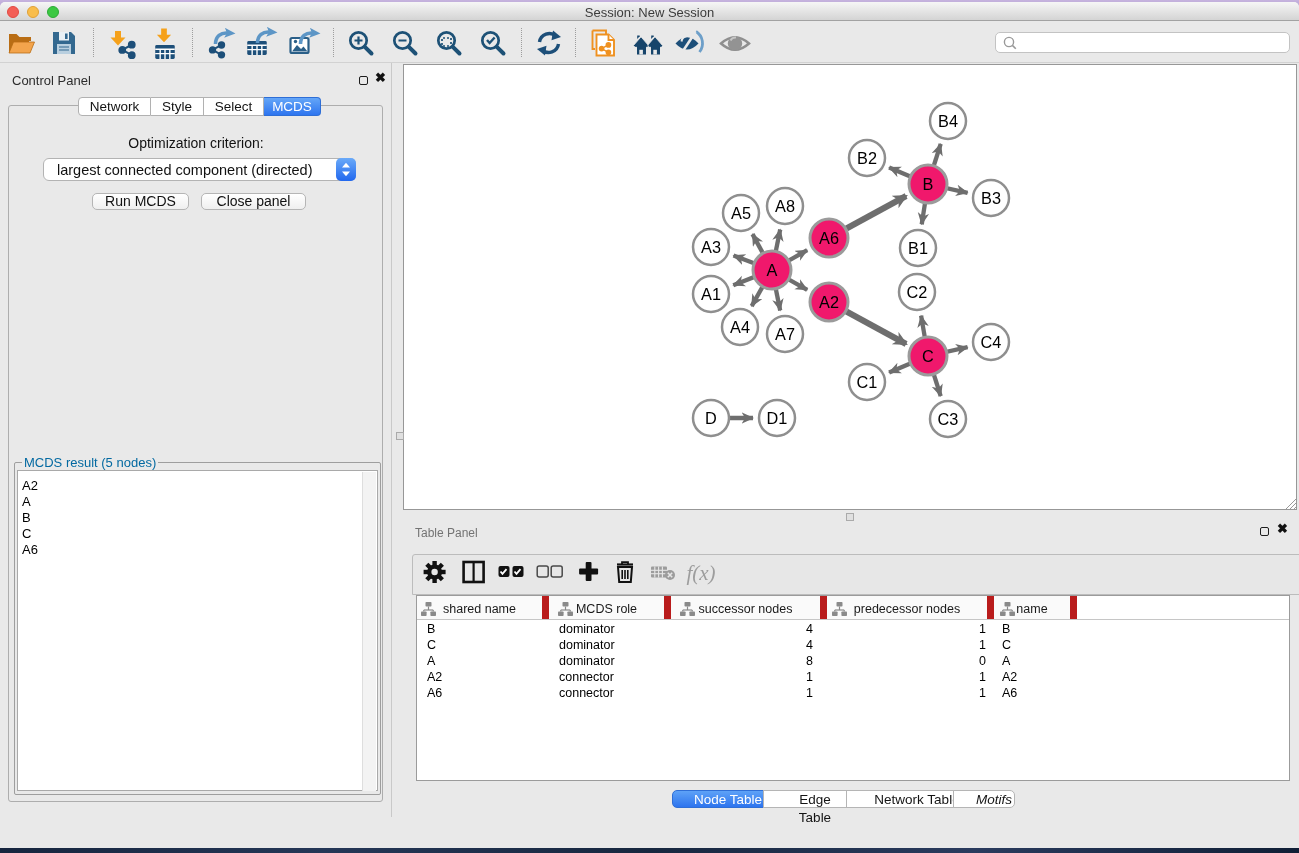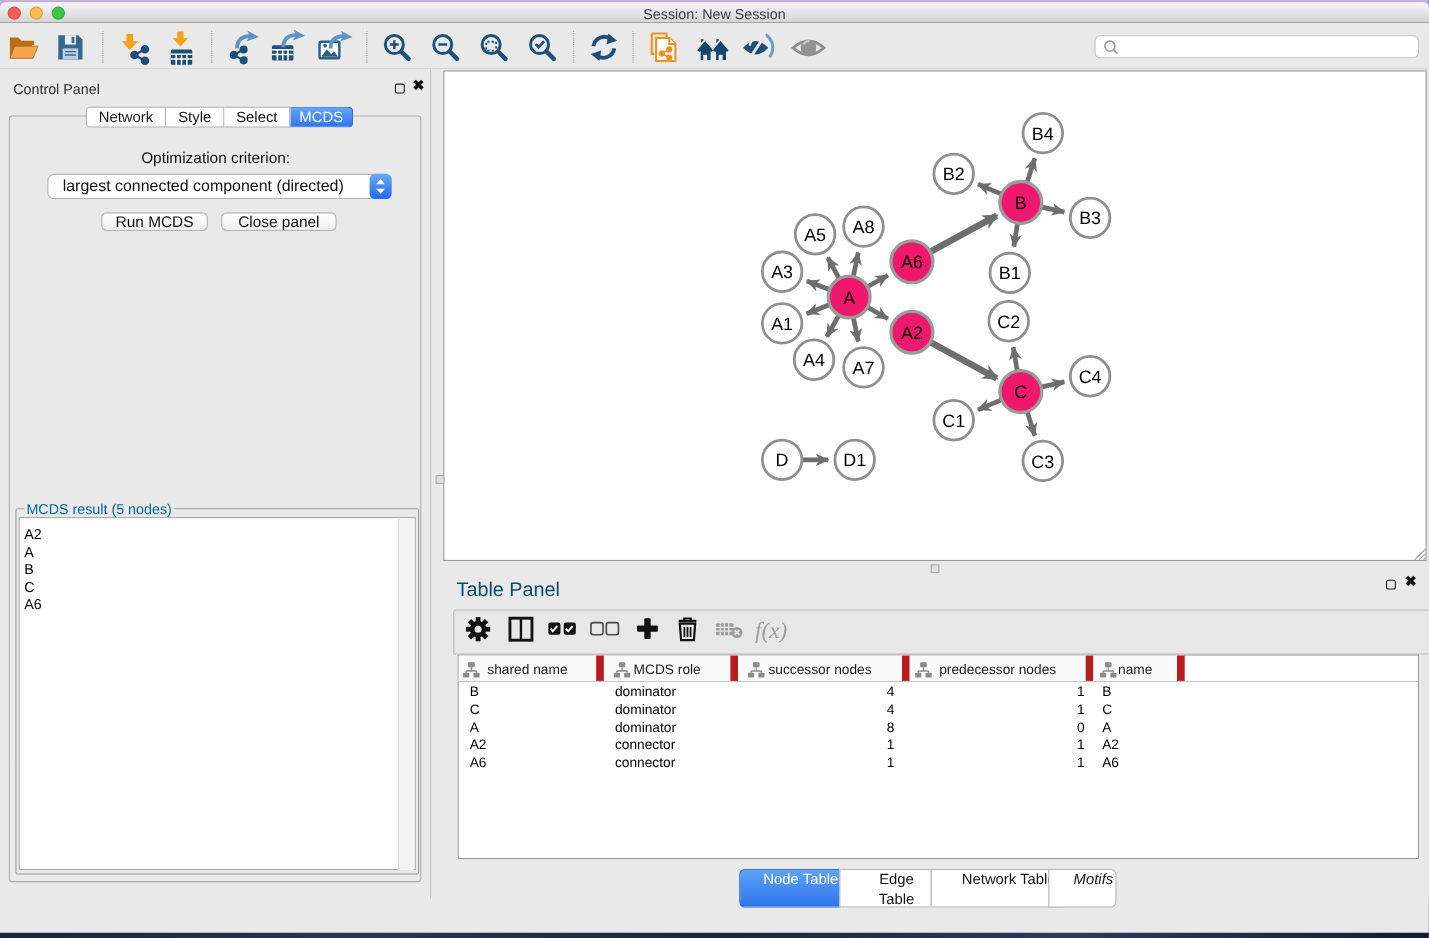--- a/index.html
+++ b/index.html
@@ -61,30 +61,30 @@
   
   #mdi { left:393px; top:61px; width:906px; height:756px; background:#e9e9e9; }
   #netwin { position:absolute; left:10px; top:1px; width:894px; height:446px;
     background:#fff; border:1px solid #979797; }
   #netwin .tb { position:absolute; left:0; top:0; width:100%; height:21px;
     background:linear-gradient(#f8f8f8,#d7d7d7); border-bottom:1px solid #ababab; }
   #netwin .tb .t { position:absolute; width:100%; text-align:center; top:4px;
     font-size:13px; color:#1c1c1c; }
   
   #tpanel { position:absolute; left:0px; top:452px; width:906px; height:302px; }
-  #tp-title { position:absolute; left:22px; top:11px; font-size:18px; color:#0c4a6e; }
+  #tp-title { position:absolute; left:22px; top:11px; font-size:12px; color:#737373; }
   #tptoolbar { position:absolute; left:19px; top:39px; width:948px; height:41px;
     background:#e7e7e7; border:1px solid #bcbcbc; border-radius:3px 3px 0 0; }
   #ttable { position:absolute; left:23px; top:80px; width:874px; height:186px;
     background:#fff; border:1px solid #9b9b9b; font-size:12.5px; }
   .th { position:absolute; top:0; height:23px; background:#fafafa;
     border-right:7px solid #b91c1c; }
   .th .tx { position:absolute; width:100%; text-align:center; top:6px; font-size:12.5px; color:#1a1a1a;}
   .row { position:absolute; font-size:12.5px; color:#000; }
-  .btab { position:absolute; height:35px; background:#fff; border:1px solid #b5b5b5;
+  .btab { position:absolute; height:18px; background:#fff; border:1px solid #b5b5b5;
     border-radius:4px; font-size:13.5px; color:#141414; text-align:center; line-height:18px;padding-left:20px; }
   .btab.sel { background:linear-gradient(#5ea2f7,#2d74ee); color:#fff; border-color:#2e6ed6; }
   
   #statusbar { left:0; top:814px; width:1299px; height:31px; background:#e9e9e9;
     border-top:1px solid #c6c6c6; }
   #sb-left { position:absolute; left:9px; top:9px; width:28px; height:19px;
     background:#f6f6f6; border:1px solid #9d9d9d; }
   #sb-mem { position:absolute; left:1214px; top:7px; width:76px; height:23px;
     background:#f5f5f5; border:1px solid #9d9d9d; border-radius:1px; }
   #sb-mem .dot { position:absolute; left:8px; top:6px; width:11px; height:11px;

